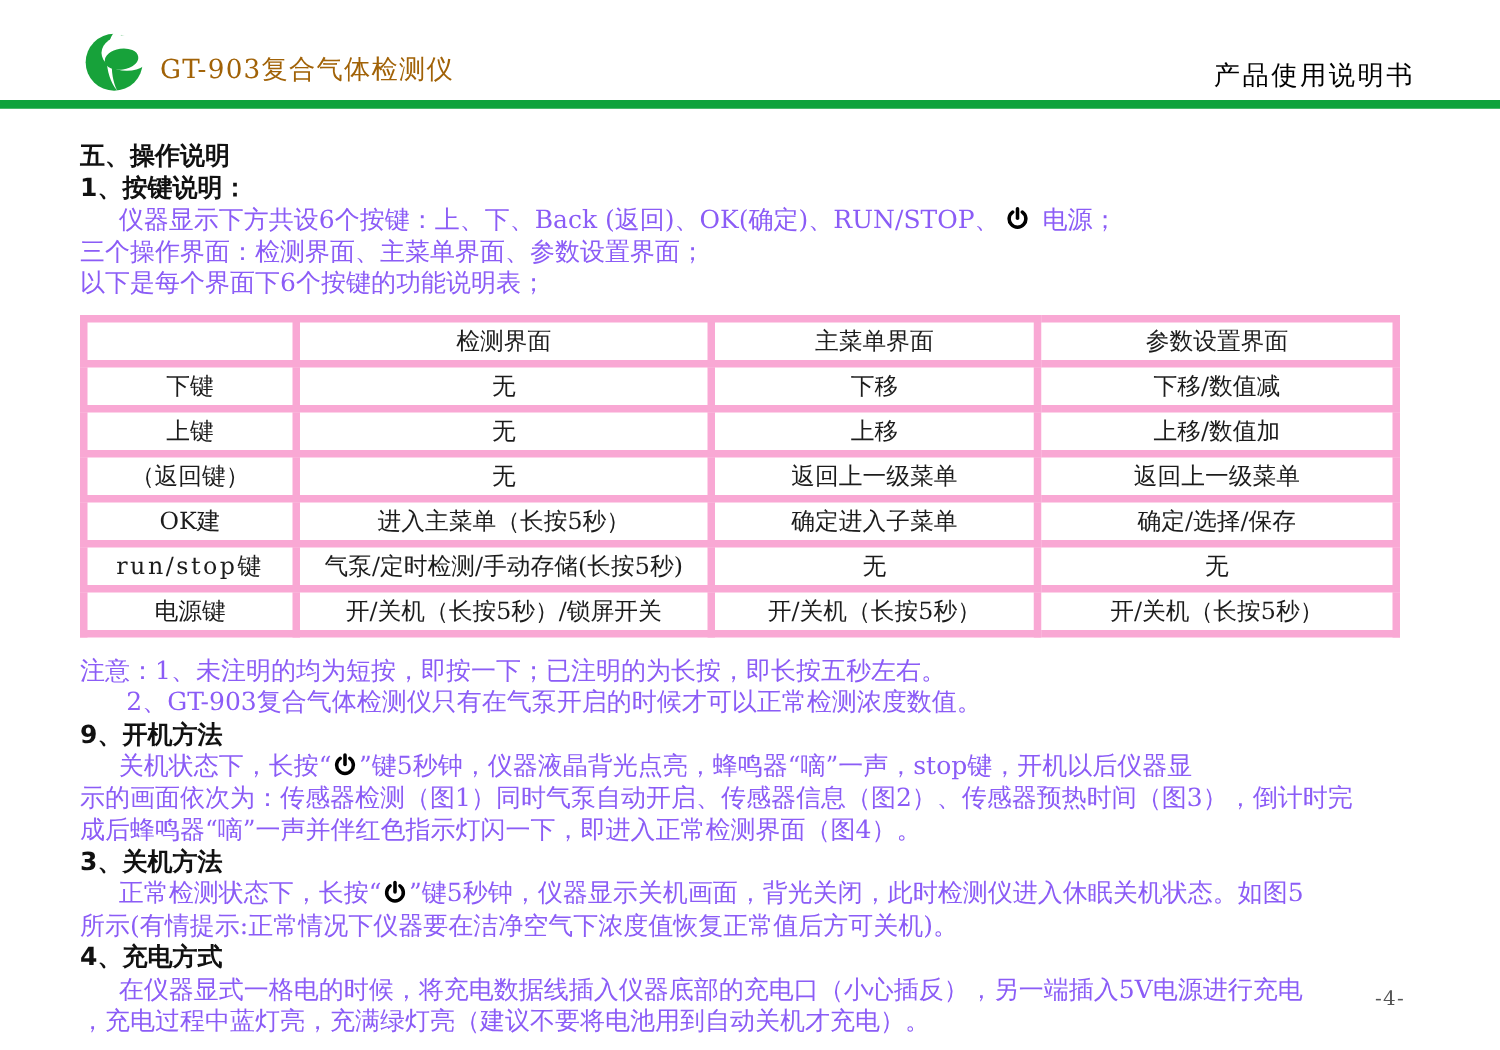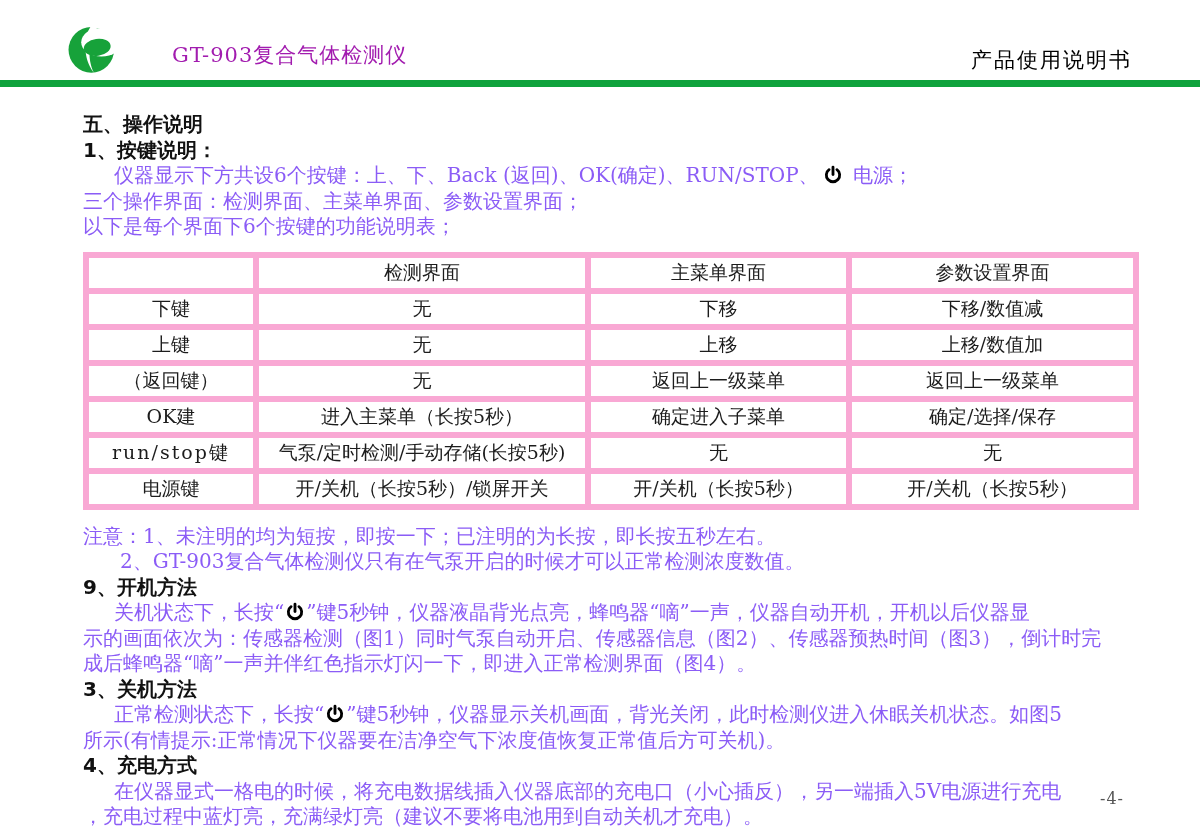--- a/index.html
+++ b/index.html
@@ -4,29 +4,29 @@
 <style>
   html,body { margin:0; padding:0; background:#fff; }
   .page {
     position:relative; width:1200px; height:840px; background:#ffffff;
     font-family:"DejaVu Serif","Liberation Serif",serif; color:#1c1c1c; overflow:hidden;
   }
   
   .header-left { position:absolute; top:22px; left:64px; display:flex; align-items:center; gap:6px; }
   .brand-logo { width:58px; height:54px; }
   .header-title {
-    font-size:21px; color:#a21caf; letter-spacing:1px; font-weight:400;
-    position:relative; top:6px;margin-left:44px;
+    font-size:21px; color:#a16207; letter-spacing:1px; font-weight:400;
+    position:relative; top:6px;
   }
   .header-right {
     position:absolute; top:46px; right:68px; font-size:21px; color:#000000; letter-spacing:2px;
   }
   .green-bar { position:absolute; top:80px; left:0; width:1200px; height:7px; background:#0fa23c; }
   
-  .content { position:absolute; top:112px; left:83px; width:1065px; }
+  .content { position:absolute; top:112px; left:64px; width:1065px; }
   .h-sec {
     font-family:"DejaVu Sans","Liberation Sans",sans-serif;
     font-weight:bold; font-size:20px; line-height:25.5px; color:#111;
     white-space:nowrap;
   }
   .line { font-size:20px; line-height:25.5px; white-space:nowrap; color:#8b5cf6; }
   .indent { padding-left:31px; }
   .note2-indent { padding-left:37px; }
   
   table.keys {
@@ -130,21 +130,21 @@
     </tbody>
       </table>
 
     <div class="line">注意：1、未注明的均为短按，即按一下；已注明的为长按，即长按五秒左右。</div>
     <div class="line note2-indent">2、GT-903复合气体检测仪只有在气泵开启的时候才可以正常检测浓度数值。</div>
 
     <div class="h-sec">9、开机方法</div>
     <div class="line indent"><span>关机状态下，长按“</span><span class="power-icon power-icon-sm"><svg viewBox="0 0 24 24" xmlns="http://www.w3.org/2000/svg">
             <path d="M12 2.5 v9" stroke="#000" stroke-width="3.4" stroke-linecap="round" fill="none"></path>
             <path d="M7.3 5.6 a8 8 0 1 0 9.4 0" stroke="#000" stroke-width="3.4" stroke-linecap="round" fill="none"></path>
-          </svg></span><span>”键5秒钟，仪器液晶背光点亮，蜂鸣器“嘀”一声，仪器自动开机，开机以后仪器显</span></div>
+          </svg></span><span>”键5秒钟，仪器液晶背光点亮，蜂鸣器“嘀”一声，stop键，开机以后仪器显</span></div>
     <div class="line">示的画面依次为：传感器检测（图1）同时气泵自动开启、传感器信息（图2）、传感器预热时间（图3），倒计时完</div>
     <div class="line">成后蜂鸣器“嘀”一声并伴红色指示灯闪一下，即进入正常检测界面（图4）。</div>
 
     <div class="h-sec">3、关机方法</div>
     <div class="line indent"><span>正常检测状态下，长按“</span><span class="power-icon power-icon-sm"><svg viewBox="0 0 24 24" xmlns="http://www.w3.org/2000/svg">
             <path d="M12 2.5 v9" stroke="#000" stroke-width="3.4" stroke-linecap="round" fill="none"></path>
             <path d="M7.3 5.6 a8 8 0 1 0 9.4 0" stroke="#000" stroke-width="3.4" stroke-linecap="round" fill="none"></path>
           </svg></span><span>”键5秒钟，仪器显示关机画面，背光关闭，此时检测仪进入休眠关机状态。如图5</span></div>
     <div class="line">所示(有情提示:正常情况下仪器要在洁净空气下浓度值恢复正常值后方可关机)。</div>
 

